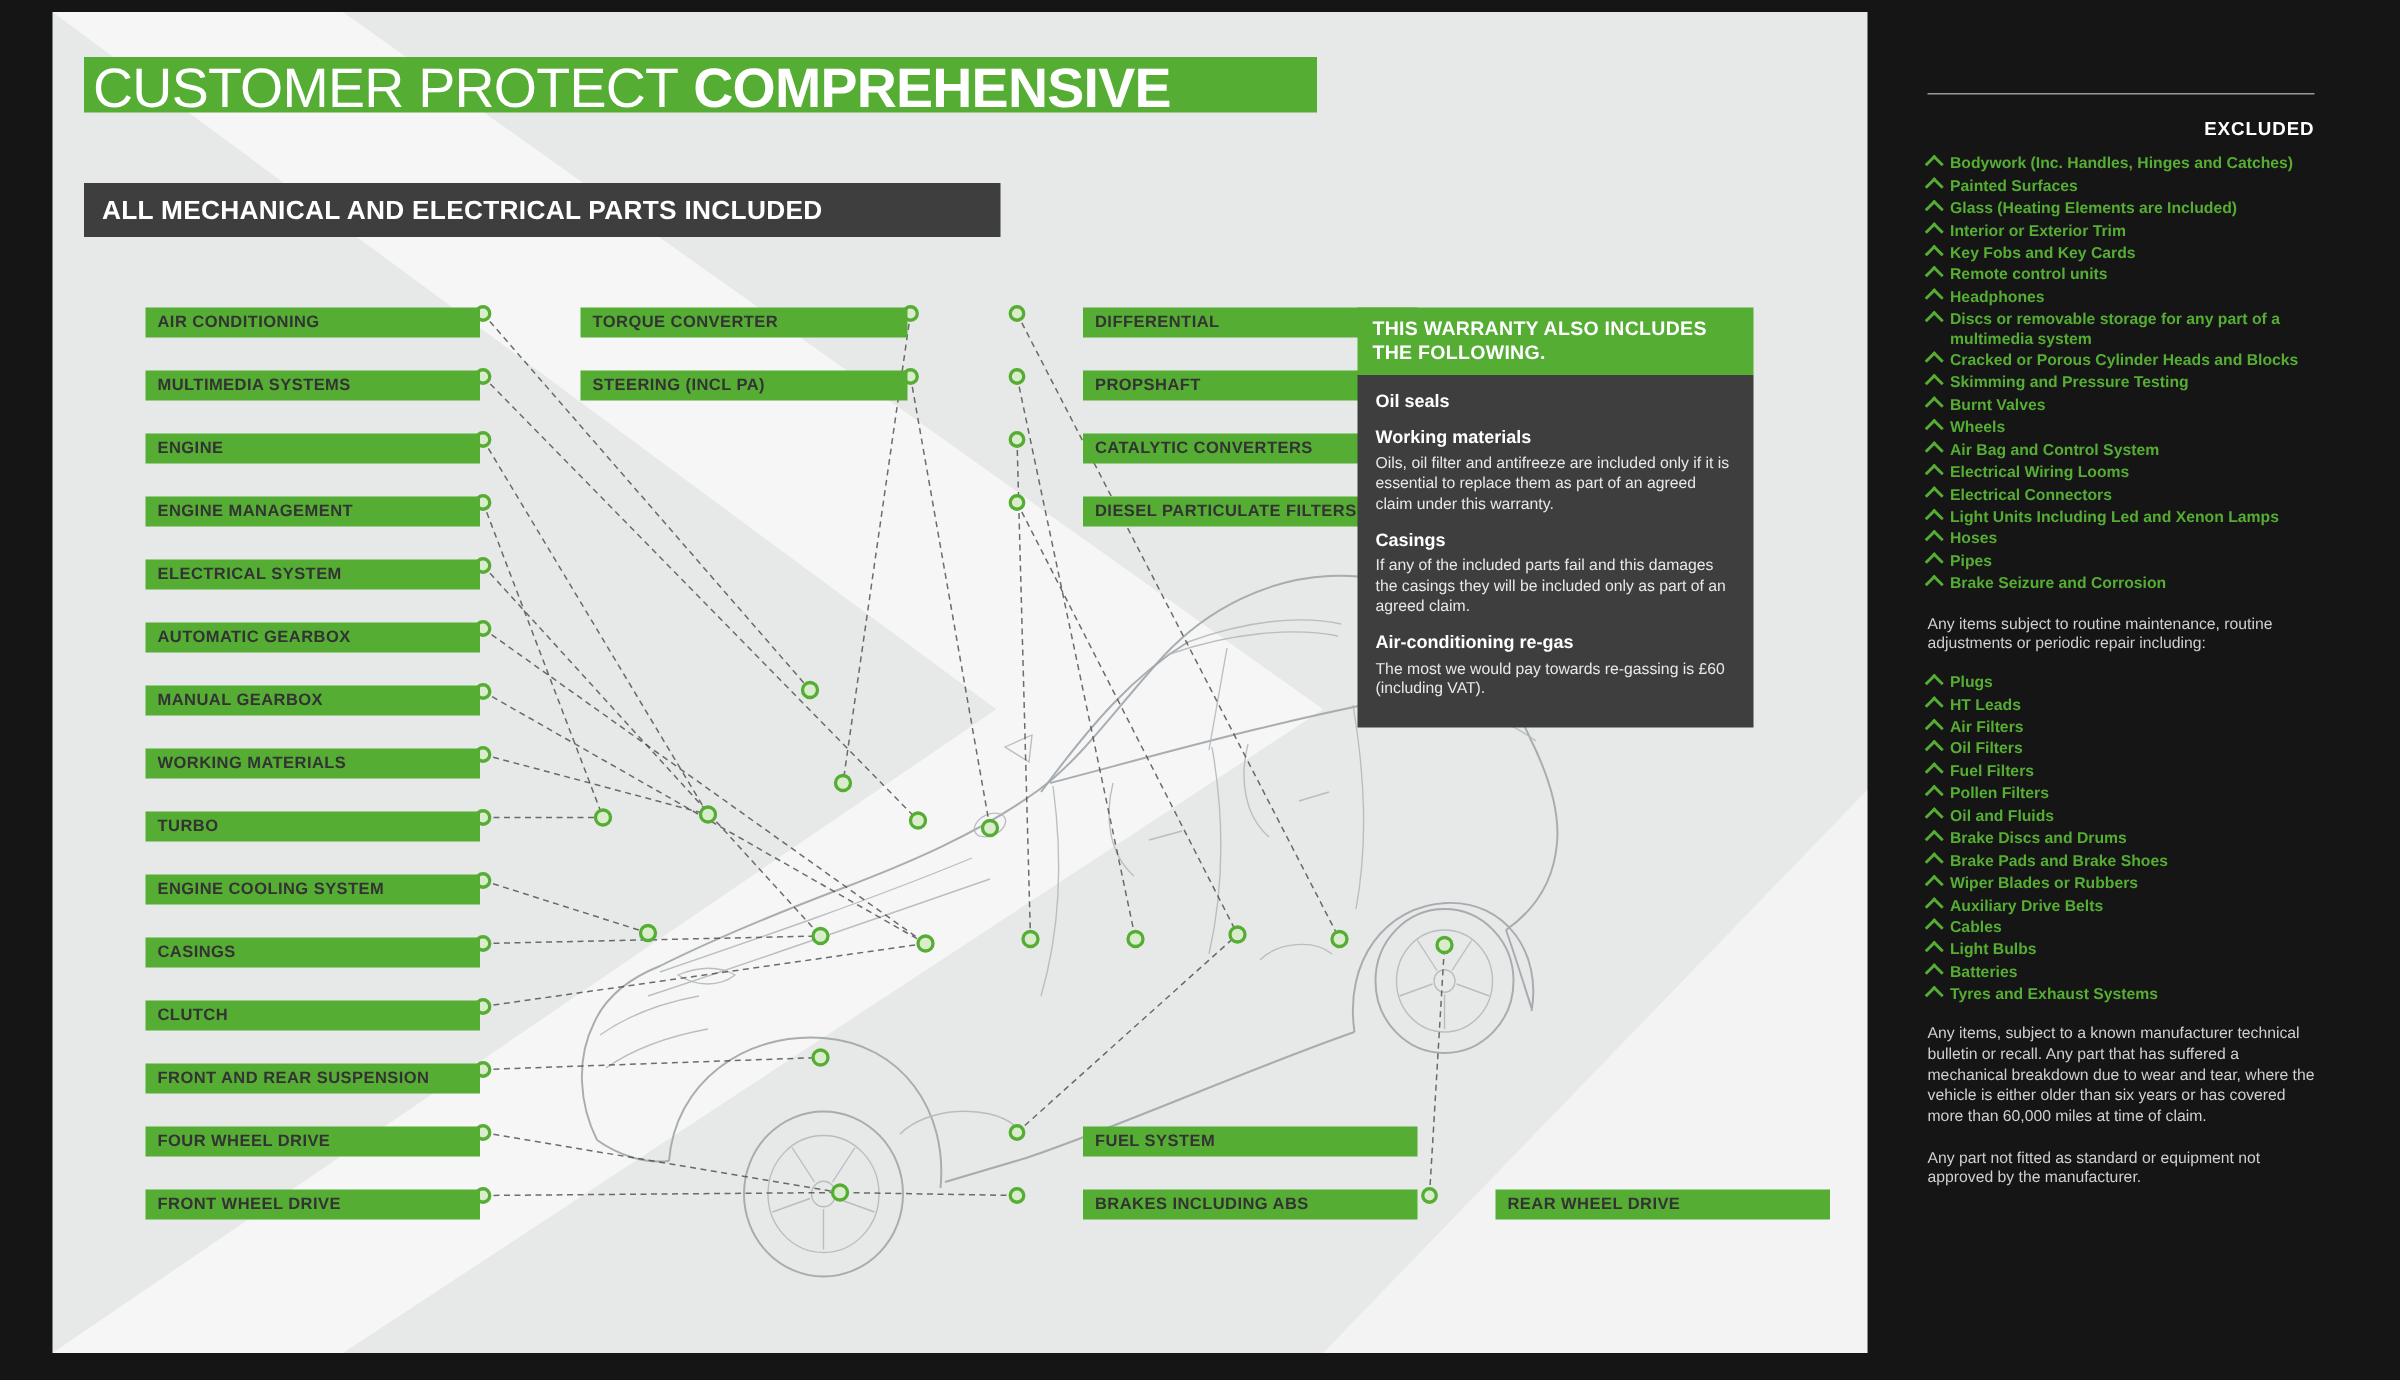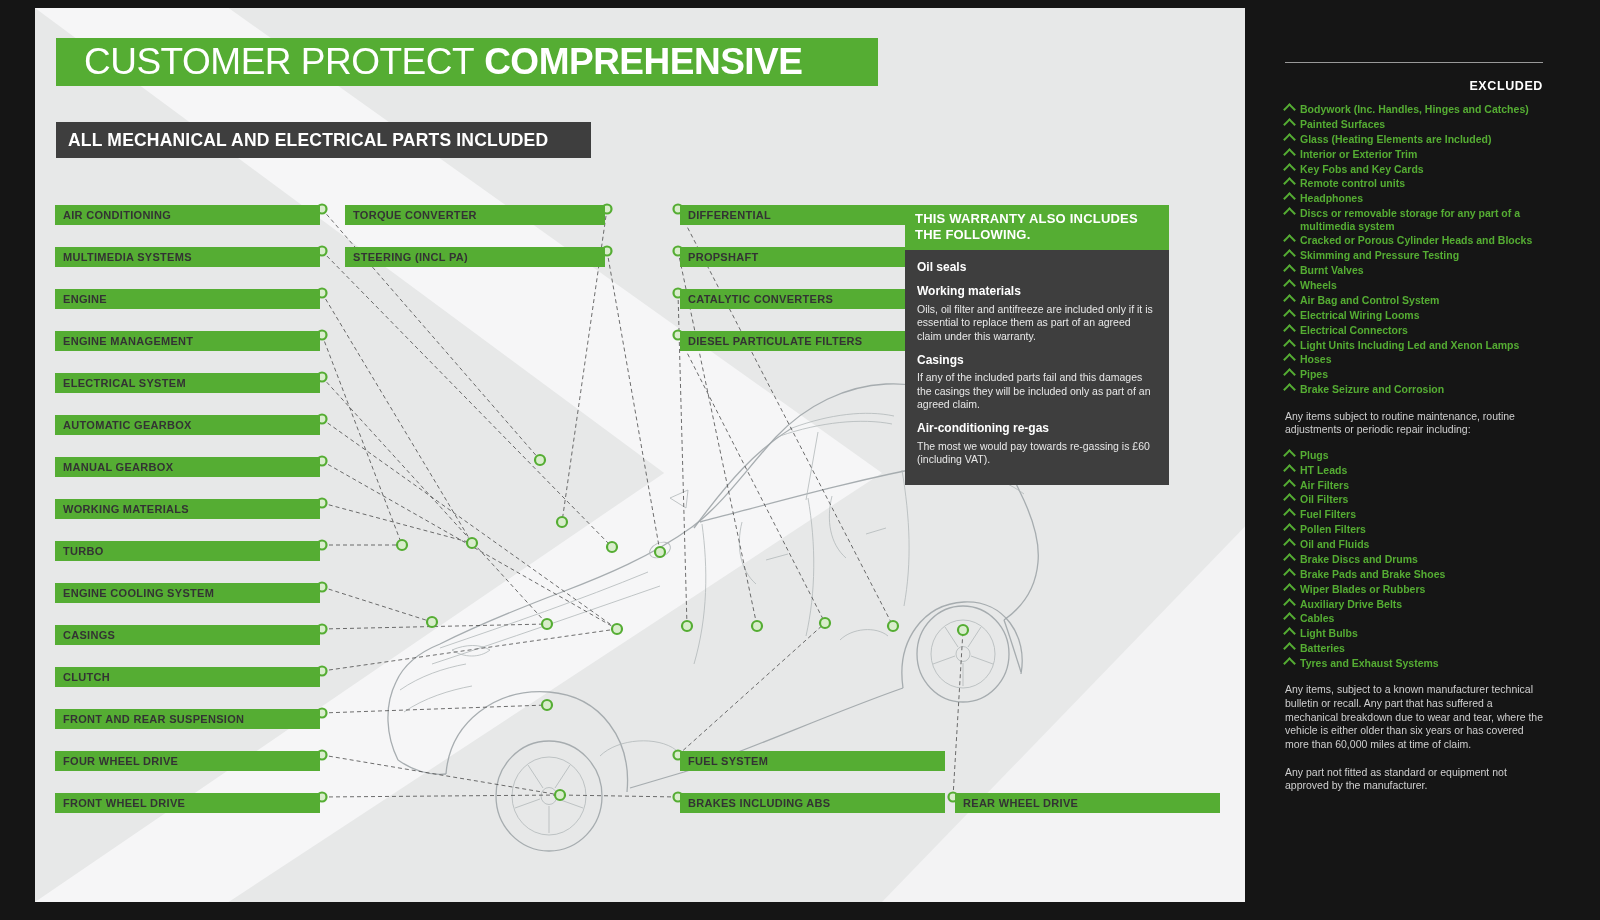--- a/index.html
+++ b/index.html
@@ -8,38 +8,38 @@
   :root{--green:#55ad33;--dark:#3e3e3e;}
 
   
   .panel{position:absolute;left:35px;top:8px;width:1210px;height:894px;background:#e7e8e8;}
   .panel::before{content:"";position:absolute;inset:0;background:#f6f6f7;
      clip-path:polygon(0% 0%,16% 0%,70% 52%,16% 100%,0% 100%,52% 52%);}
   .panel::after{content:"";position:absolute;inset:0;background:#f3f3f4;
      clip-path:polygon(100% 58%,100% 100%,70% 100%);}
 
   
-  .title-bar{position:absolute;left:56px;top:38px;width:822px;height:48px;background:var(--green);
-     color:#fff;display:flex;align-items:center;padding-left:28px;box-sizing:border-box;z-index:3;
+  .title-bar{position:absolute;left:56px;top:38px;width:822px;height:37px;background:var(--green);
+     color:#fff;display:flex;align-items:flex-start;padding-left:6px;box-sizing:border-box;z-index:3;
      font-size:37px;letter-spacing:-0.5px;white-space:nowrap;}
   .title-bar .t-reg{font-weight:400;margin-right:10px;}
   .title-bar .t-bold{font-weight:700;}
-  .subtitle-bar{position:absolute;left:56px;top:122px;width:535px;height:36px;background:var(--dark);
+  .subtitle-bar{position:absolute;left:56px;top:122px;width:611px;height:36px;background:var(--dark);
      color:#fff;display:flex;align-items:center;padding-left:12px;box-sizing:border-box;z-index:3;
      font-size:17.5px;font-weight:700;letter-spacing:0.2px;white-space:nowrap;}
 
   
   .col{position:absolute;display:flex;flex-direction:column;gap:22px;width:265px;z-index:3;}
   .col-left{left:55px;top:205px;}
   .col-mid{left:345px;top:205px;width:260px;}
   .col-right{left:680px;top:205px;}
   .col-bottom{left:680px;top:751px;}
   .col-rear{left:955px;top:793px;}
   .label-bar{height:20px;background:var(--green);display:flex;align-items:center;
-     padding:0 6px 0 8px;box-sizing:border-box;}
+     padding:0 6px 0 8px;box-sizing:border-box;margin-left:42px;}
   .label-bar .txt{font-size:11px;font-weight:700;color:#333;letter-spacing:0.3px;white-space:nowrap;}
 
   
   svg.layer{position:absolute;left:0;top:0;width:1600px;height:920px;z-index:2;pointer-events:none;}
   .car-line{fill:none;stroke:#9fa5a8;stroke-width:1.3;opacity:0.9;}
   .car-detail{fill:none;stroke:#b2b8ba;stroke-width:0.9;opacity:0.9;}
   .conn{stroke:#4a4a4a;stroke-width:1;stroke-dasharray:4 3;opacity:0.8;}
   .node{fill:#d9edcc;stroke:var(--green);stroke-width:2.2;}
 
   

